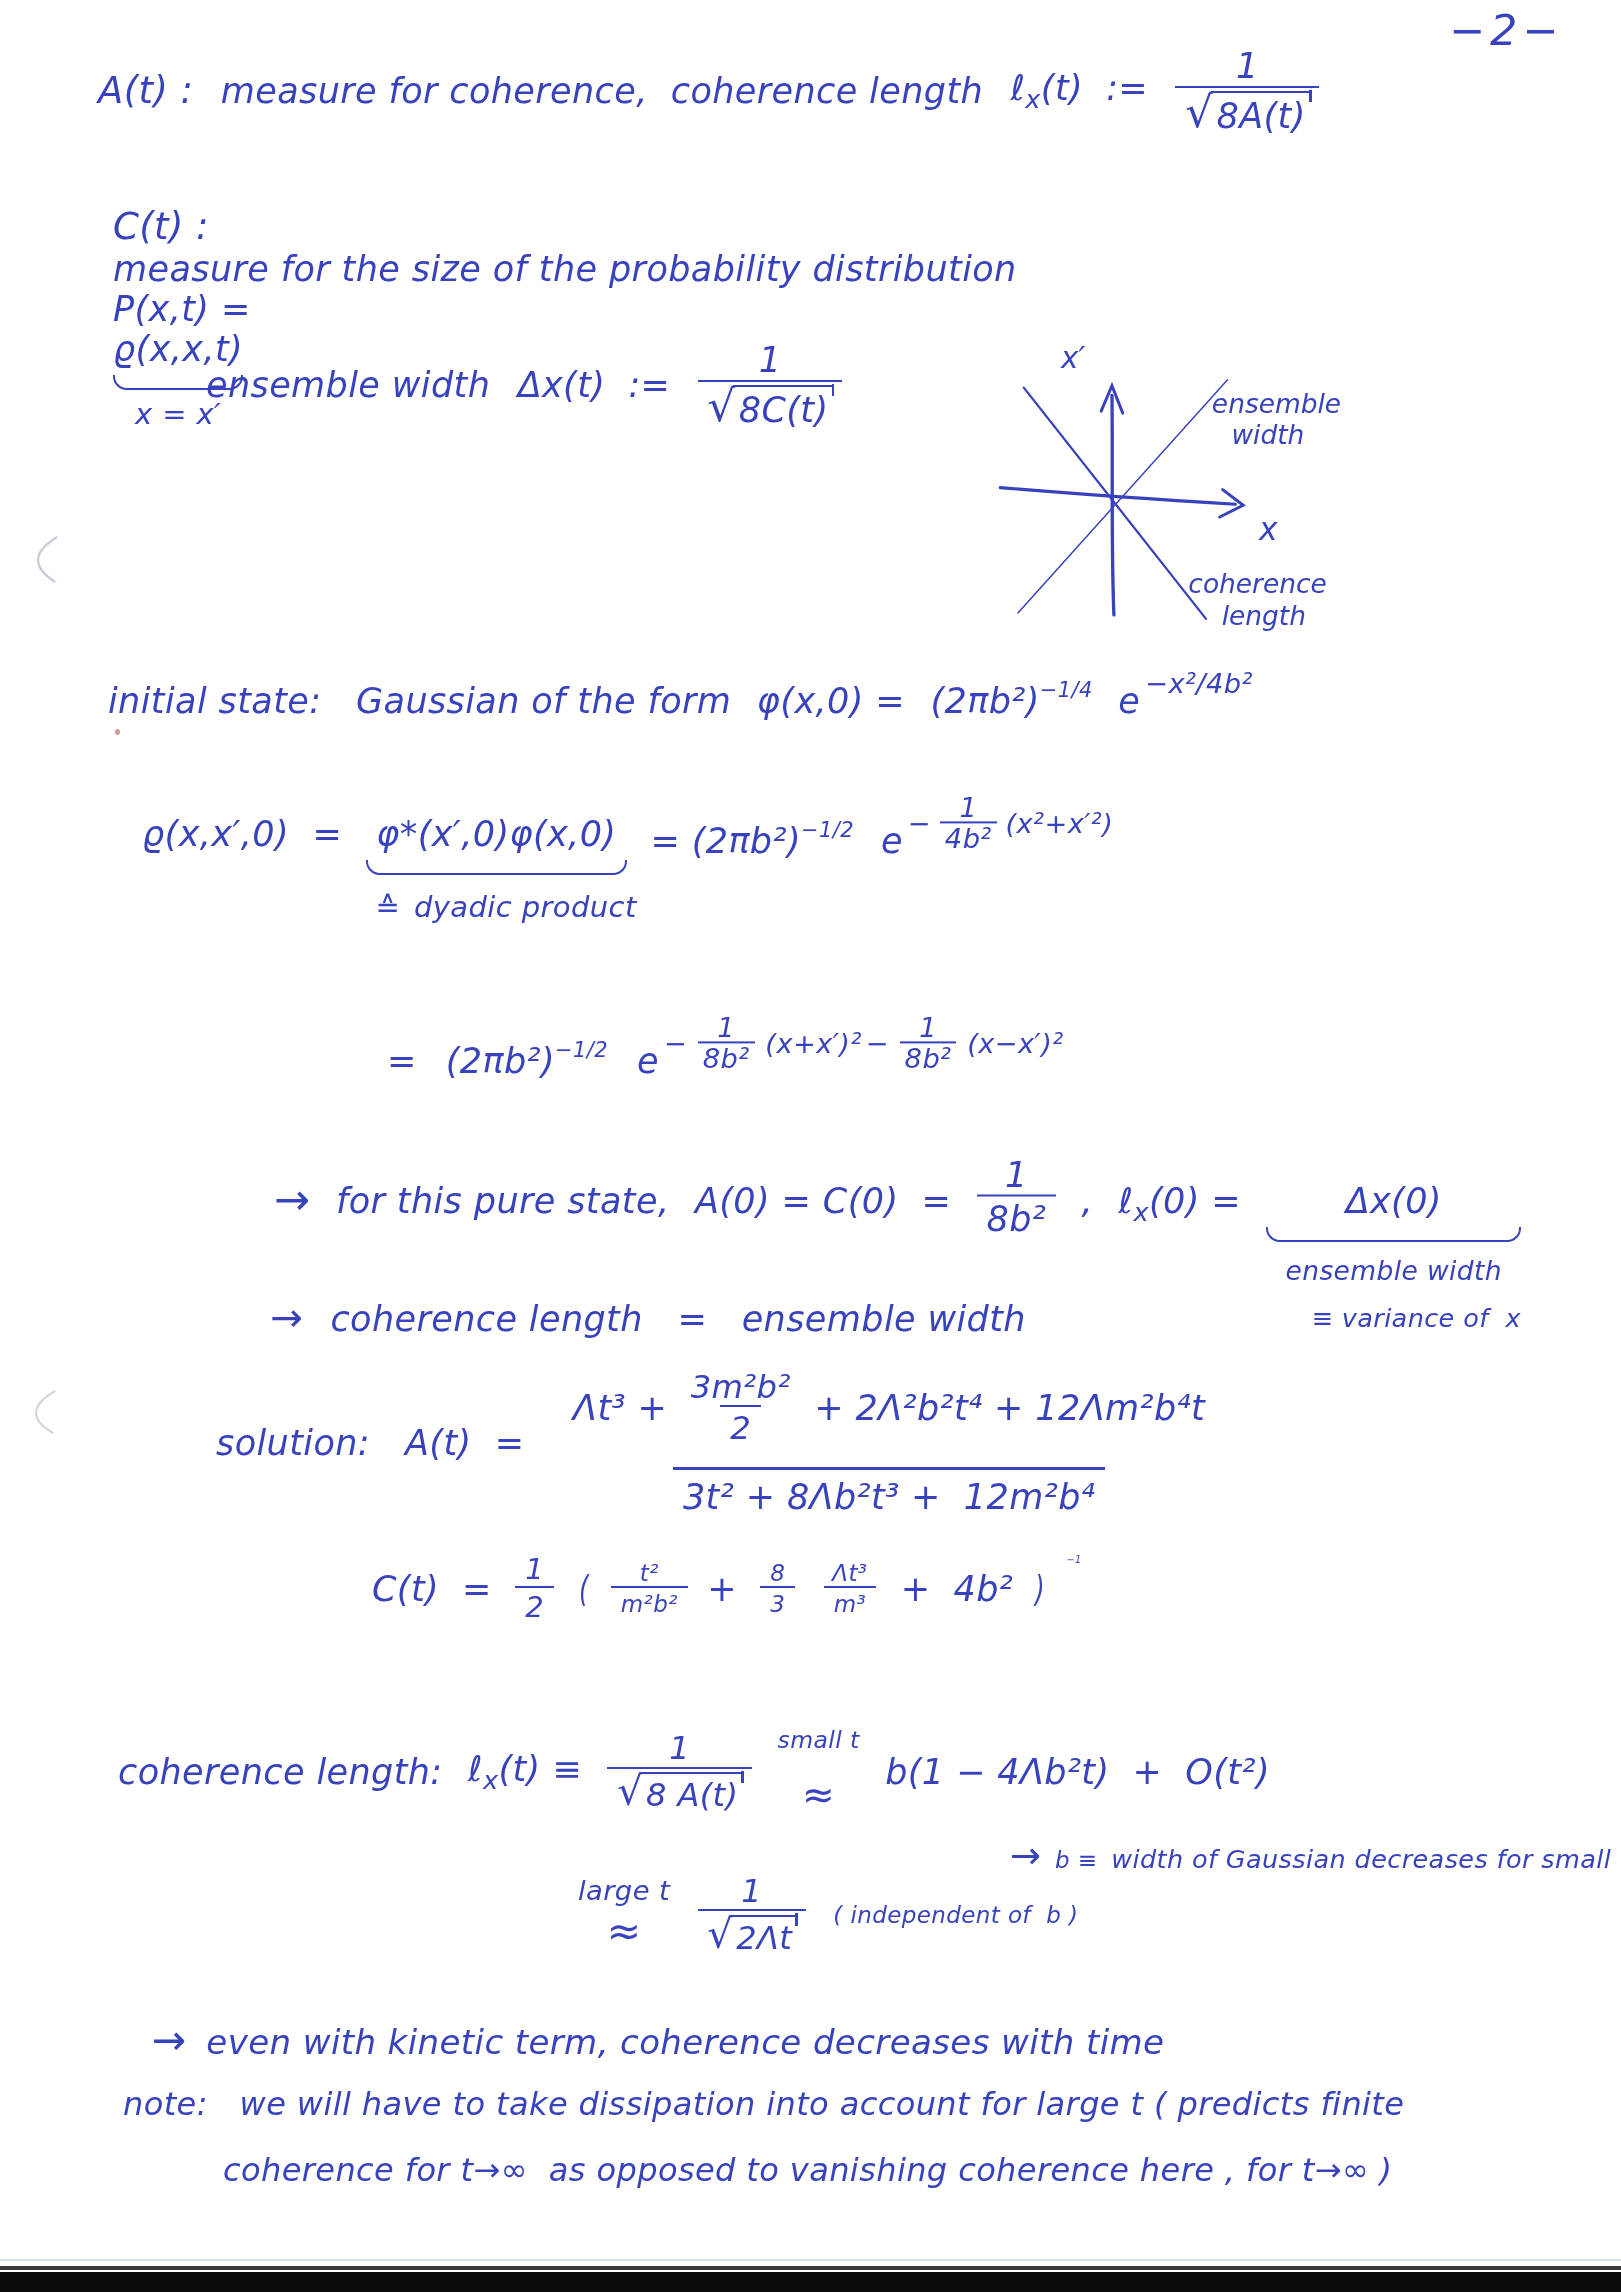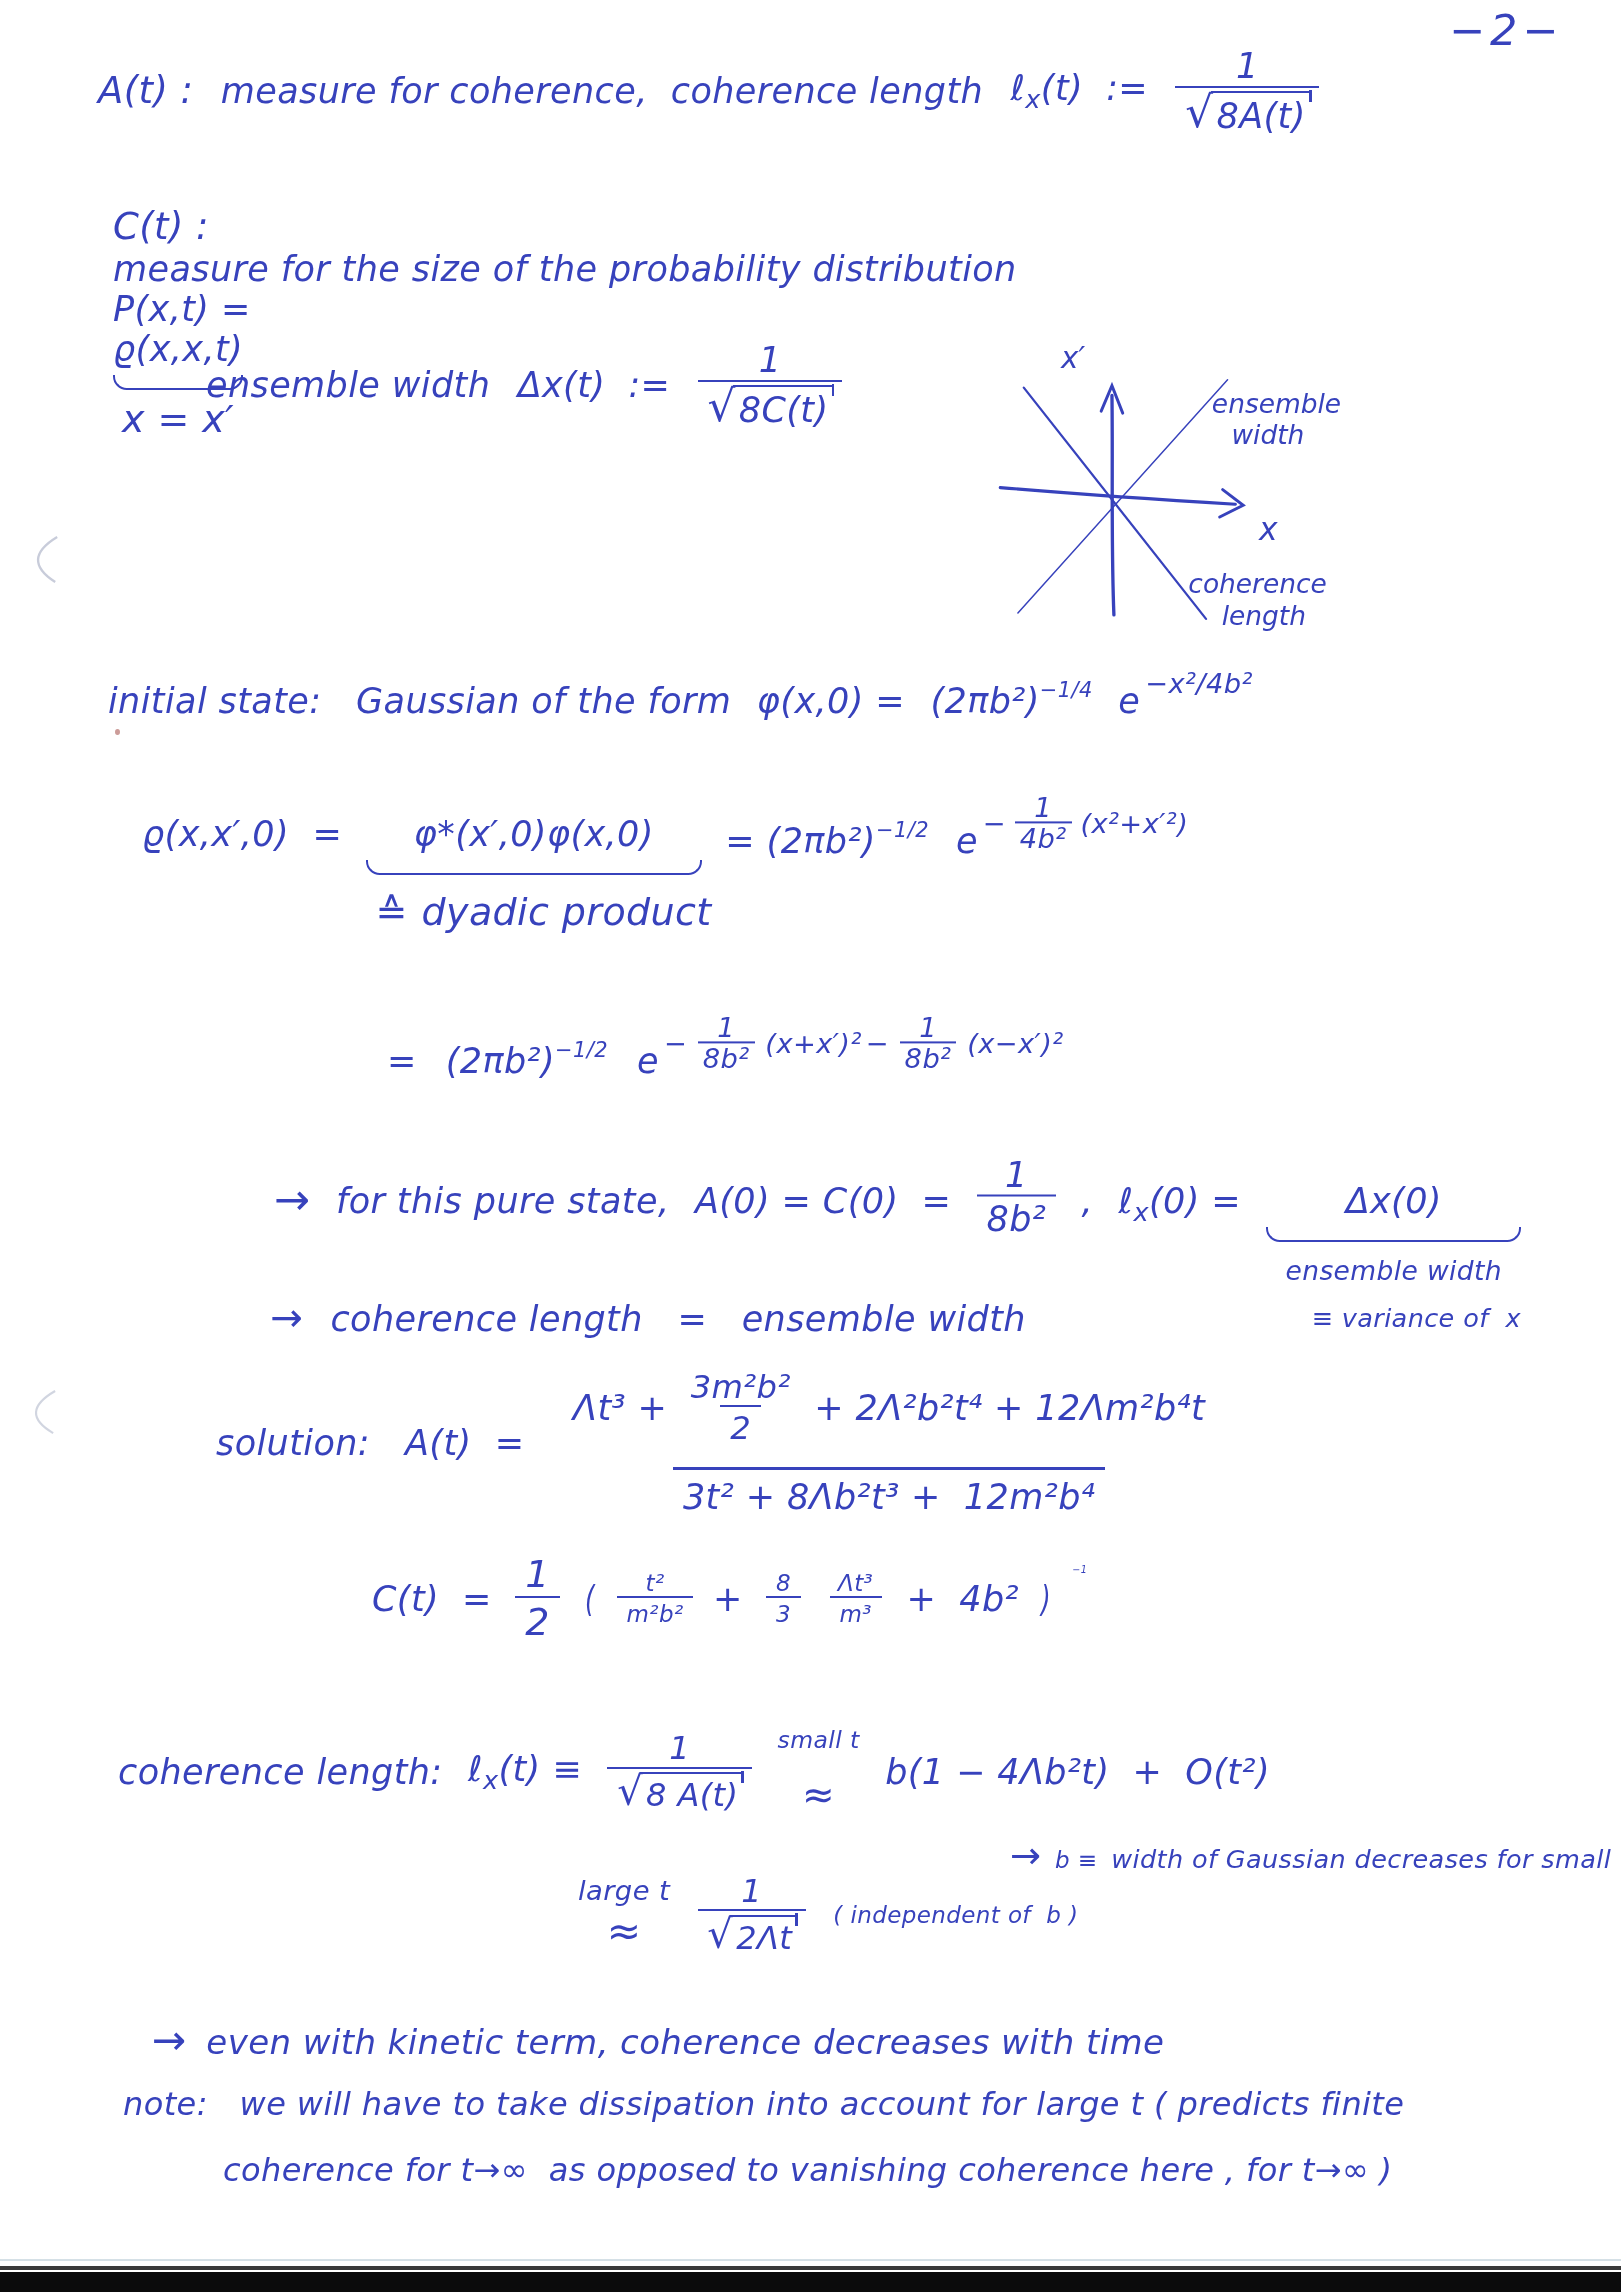--- a/index.html
+++ b/index.html
@@ -6,21 +6,21 @@
   .page{position:relative;width:1621px;height:2293px;background:#ffffff;overflow:hidden;
         font-family:"DejaVu Sans",sans-serif;}
   .pos{position:absolute;}
   .hw{font-style:italic;color:#3742bc;white-space:pre;letter-spacing:0.4px;line-height:1.15;}
   .row{display:inline-flex;}
   .rc{align-items:center;}
   .rs{align-items:flex-start;}
   .rb{align-items:baseline;}
   .t44{font-size:43px}.t42{font-size:41px}.t40{font-size:39px}.t38{font-size:37px}
   .t36{font-size:35px}.t35{font-size:34px}.t34{font-size:23px}.t33{font-size:32px}
-  .t30{font-size:38px}.t28{font-size:27.4px}.t27{font-size:26.5px}.t26{font-size:25.5px}.t24{font-size:23.5px}
+  .t30{font-size:29px}.t28{font-size:27.4px}.t27{font-size:26.5px}.t26{font-size:25.5px}.t24{font-size:23.5px}
 
   .frac{display:inline-flex;flex-direction:column;align-items:center;text-align:center;}
   .frac>.num{padding:0 13.7px;line-height:1.1;}
   .frac>.den{border-top:2.9px solid currentColor;padding:3.9px 9.8px 0;line-height:1.1;}
   .bar4>.den{border-top:3.9px solid currentColor;}
   .root{display:inline-flex;align-items:flex-start;}
   .rad{font-size:1.25em;line-height:.95;margin-right:-2.9px;}
   .rand{border-top:2.9px solid currentColor;padding:3.9px 3.9px 0 5.9px;position:relative;}
   .rand::after{content:"";position:absolute;right:-2px;top:-3.9px;width:2.9px;height:12.7px;background:currentColor;}
 

